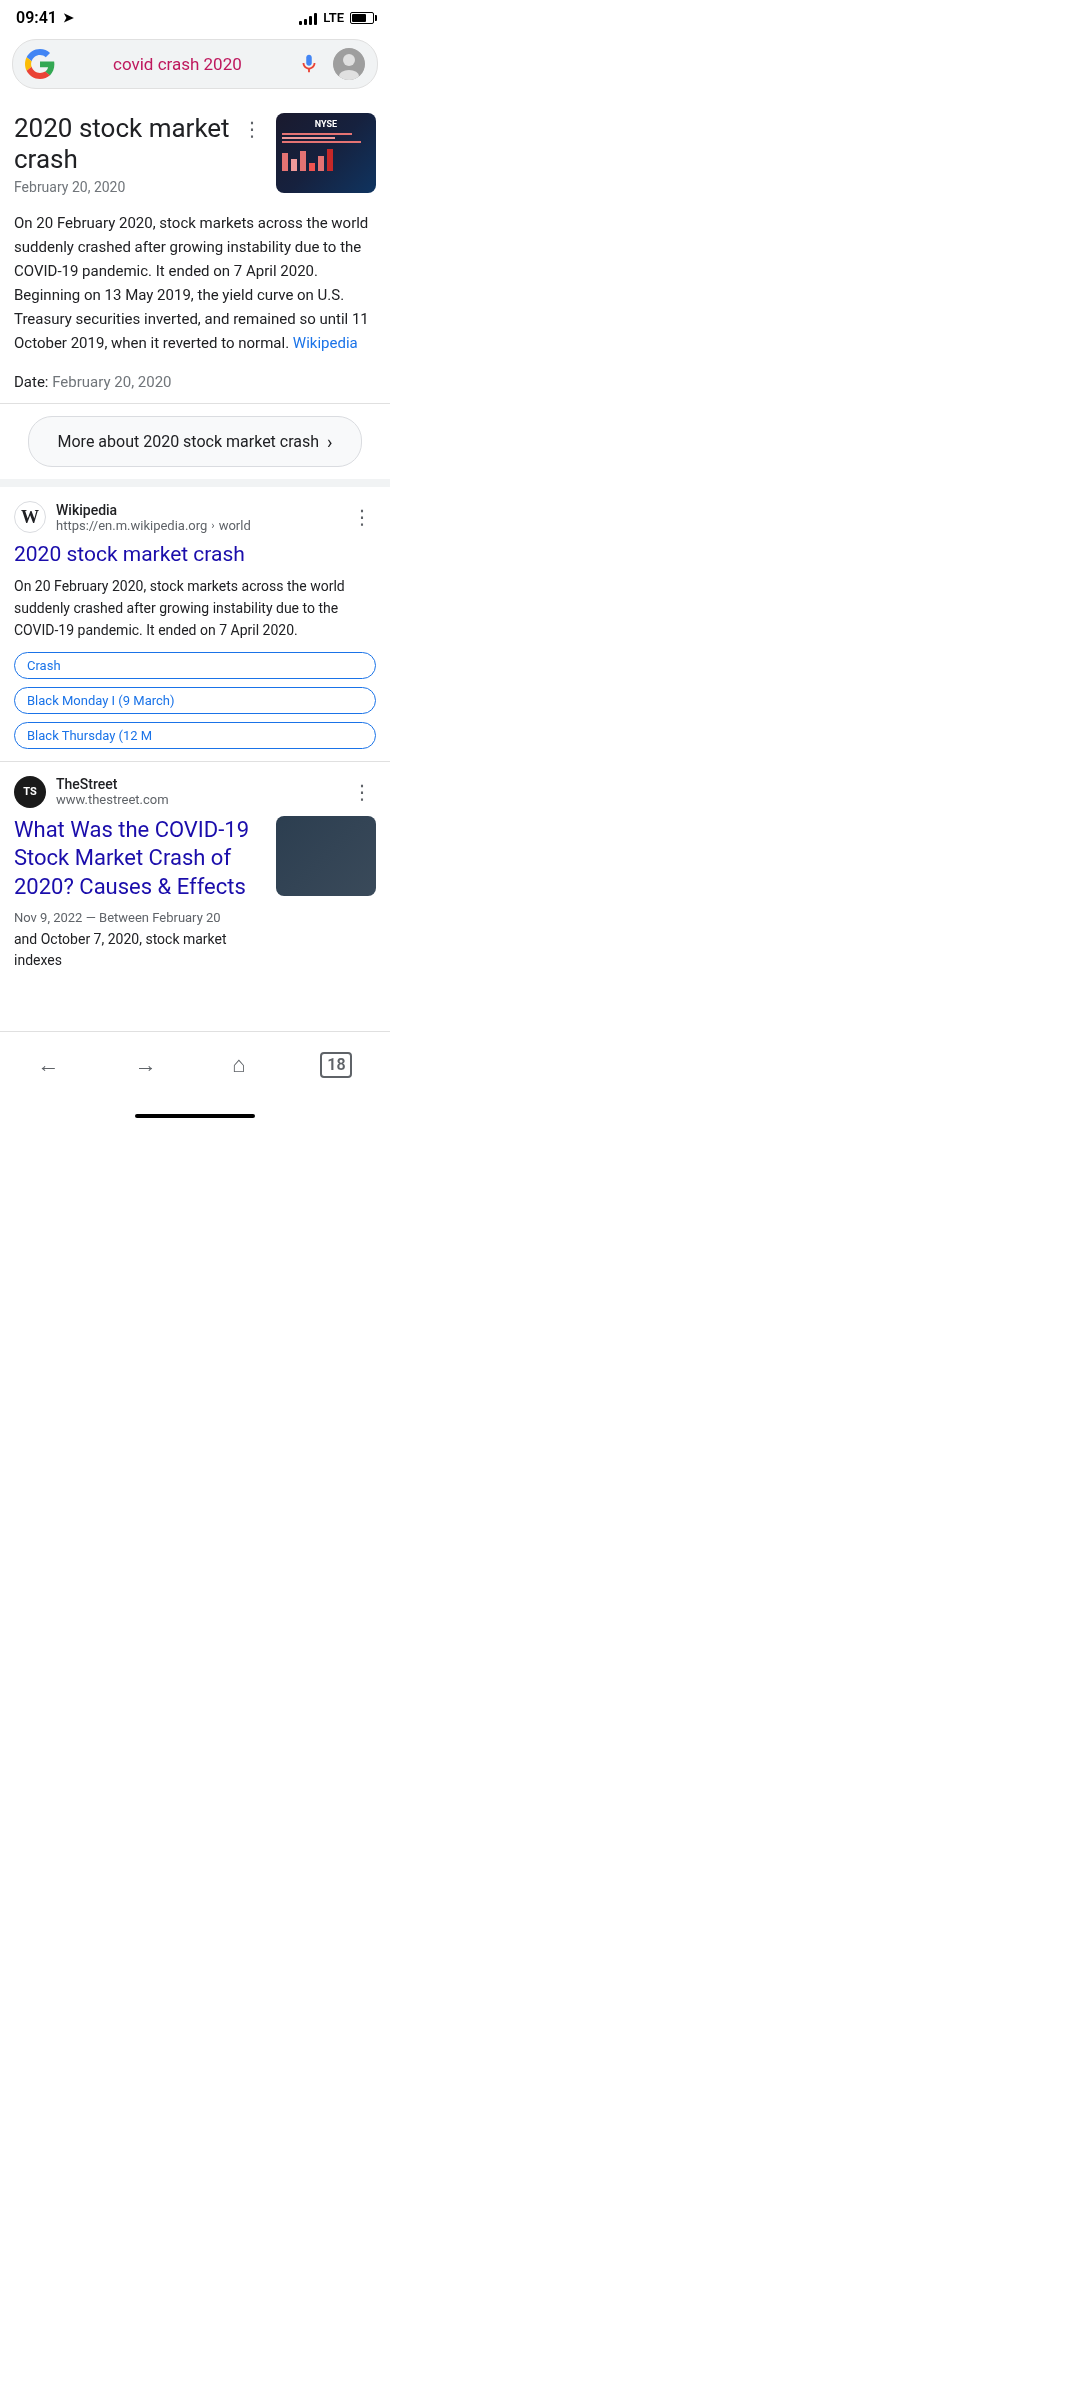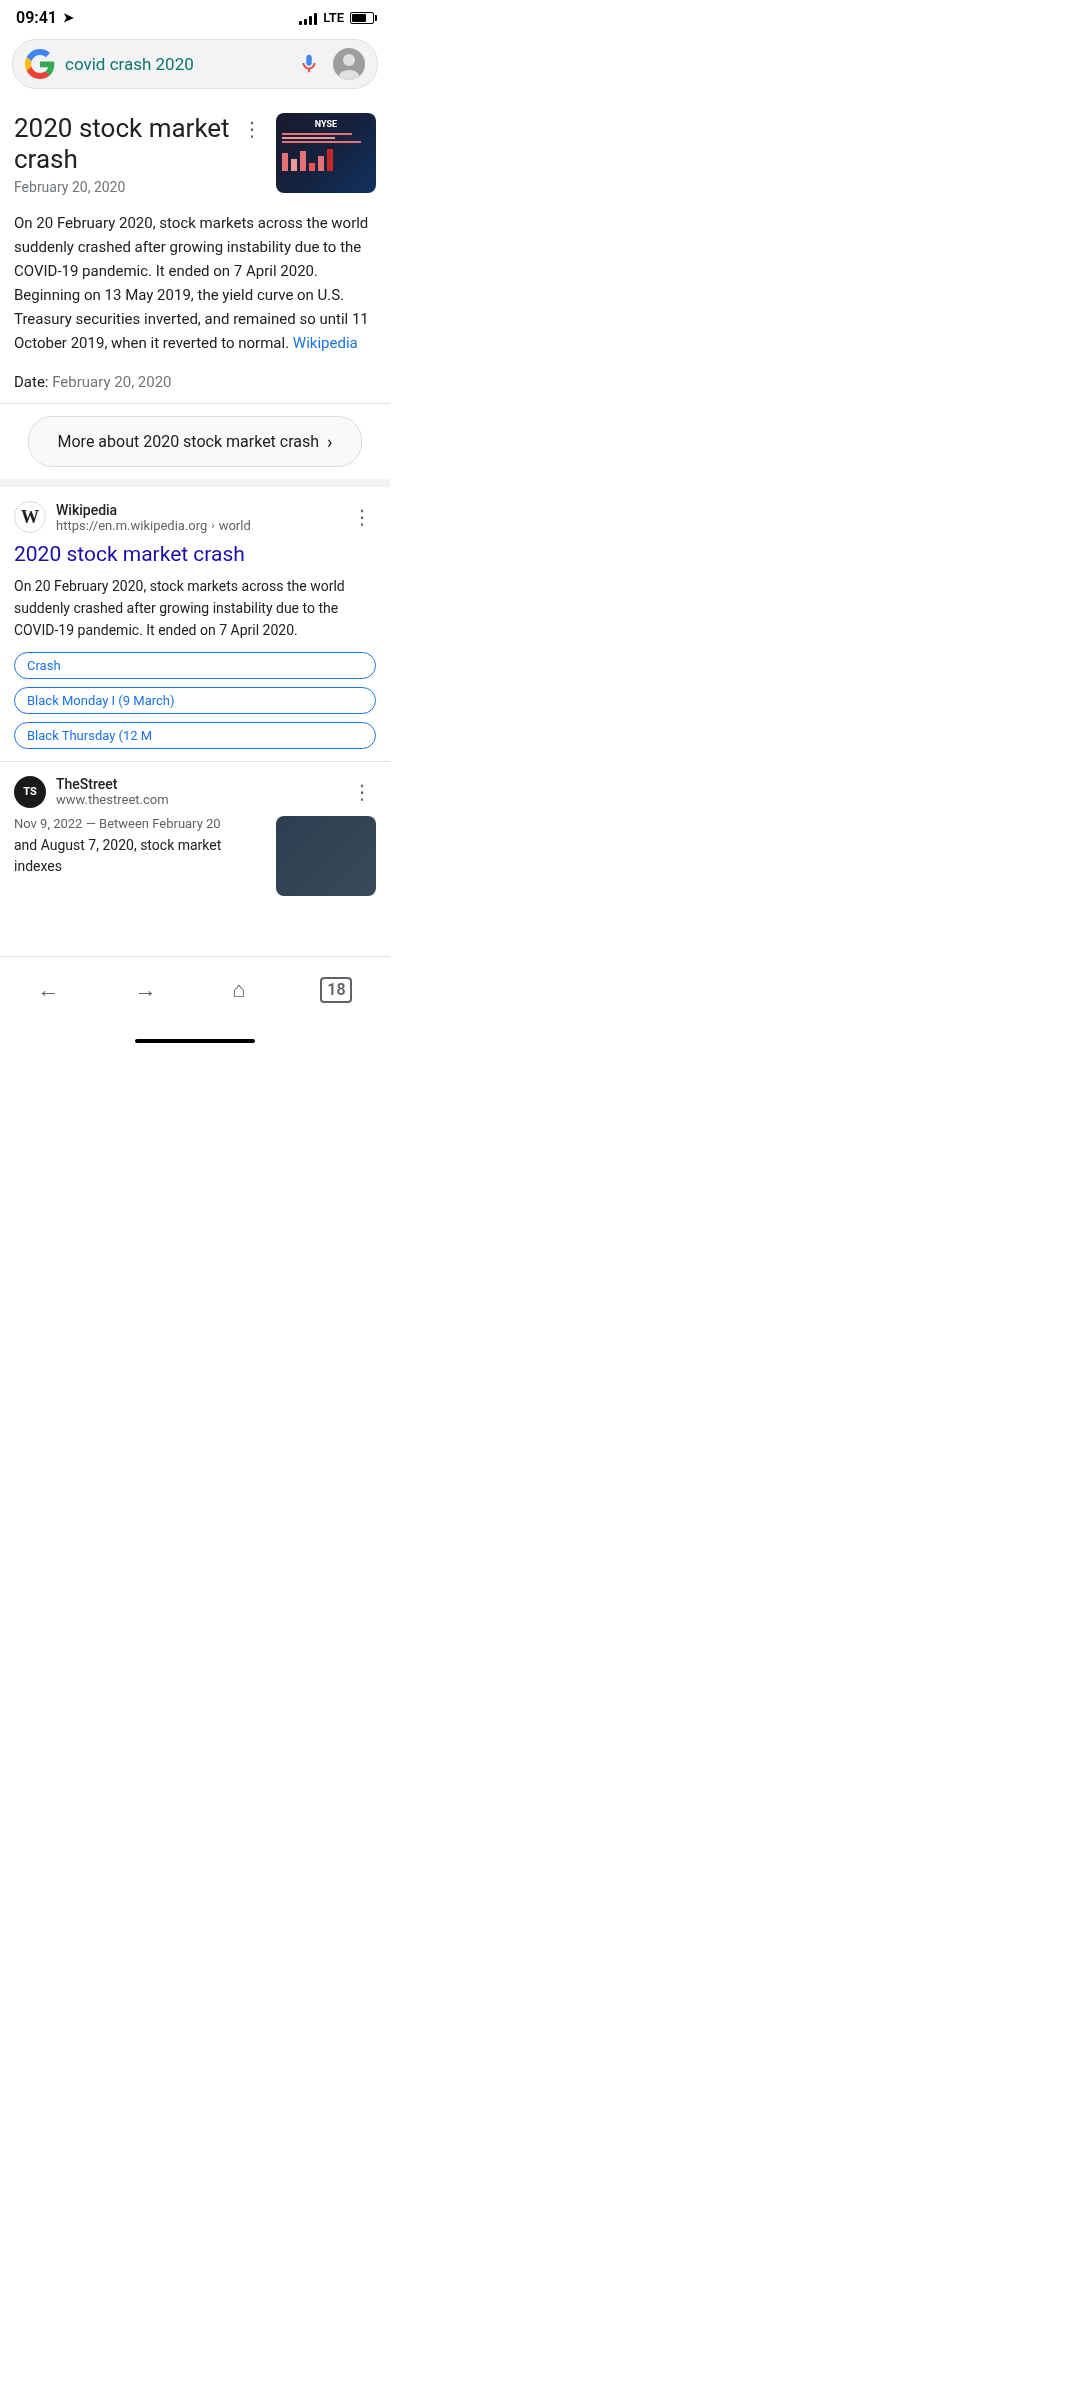--- a/index.html
+++ b/index.html
@@ -93,21 +93,22 @@
       border: 1px solid #e0e0e0;
     }
     .google-logo-g {
       width: 30px;
       height: 30px;
       flex-shrink: 0;
     }
     .search-text {
       flex: 1;
       font-size: 17px;
-      color: #0f766e;
+      color: #be185d;
+      margin-left: 48px;
     }
     .mic-icon {
       width: 28px;
       height: 28px;
       flex-shrink: 0;
       display: flex;
       align-items: center;
       justify-content: center;
     }
     .user-avatar {
@@ -588,22 +589,23 @@
         <span class="source-url">
           <span>www.thestreet.com</span>
         </span>
       </div>
     </div>
     <span class="three-dots">⋮</span>
   </div>
 
   <div class="thestreet-content">
     <div class="thestreet-text">
+      <div class="thestreet-title">What Was the COVID-19 Stock Market Crash of 2020? Causes &amp; Effects</div>
       <div class="thestreet-meta">Nov 9, 2022 — Between February 20</div>
-      <div class="thestreet-snippet">and August 7, 2020, stock market indexes</div>
+      <div class="thestreet-snippet">and October 7, 2020, stock market indexes</div>
     </div>
     <div class="thestreet-image">
       <div class="thestreet-image-inner"></div>
     </div>
   </div>
 </div>
 
 <div style="height: 60px;"></div>
 <div class="bottom-nav">
   <div class="nav-btn">

